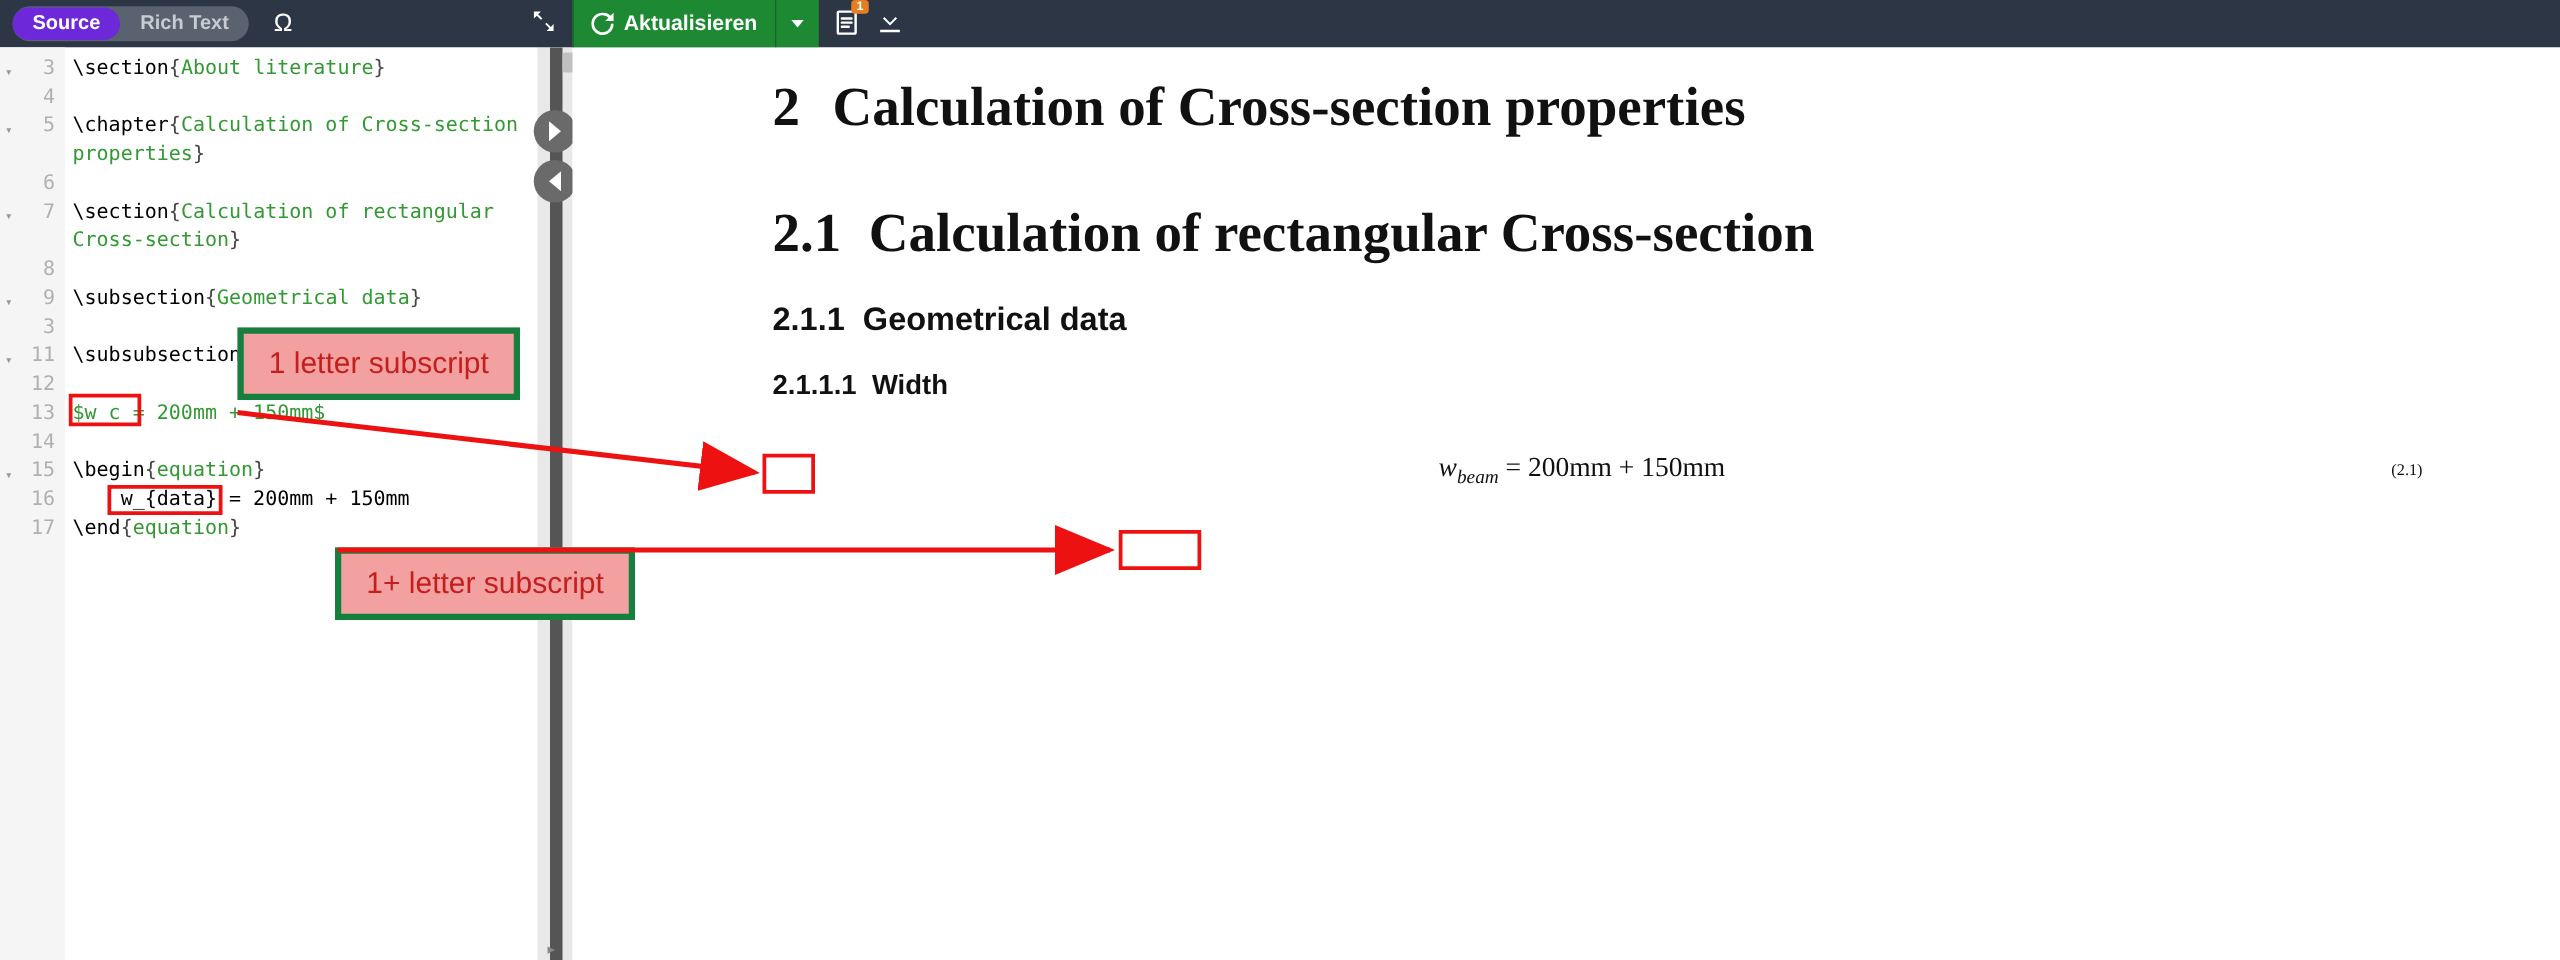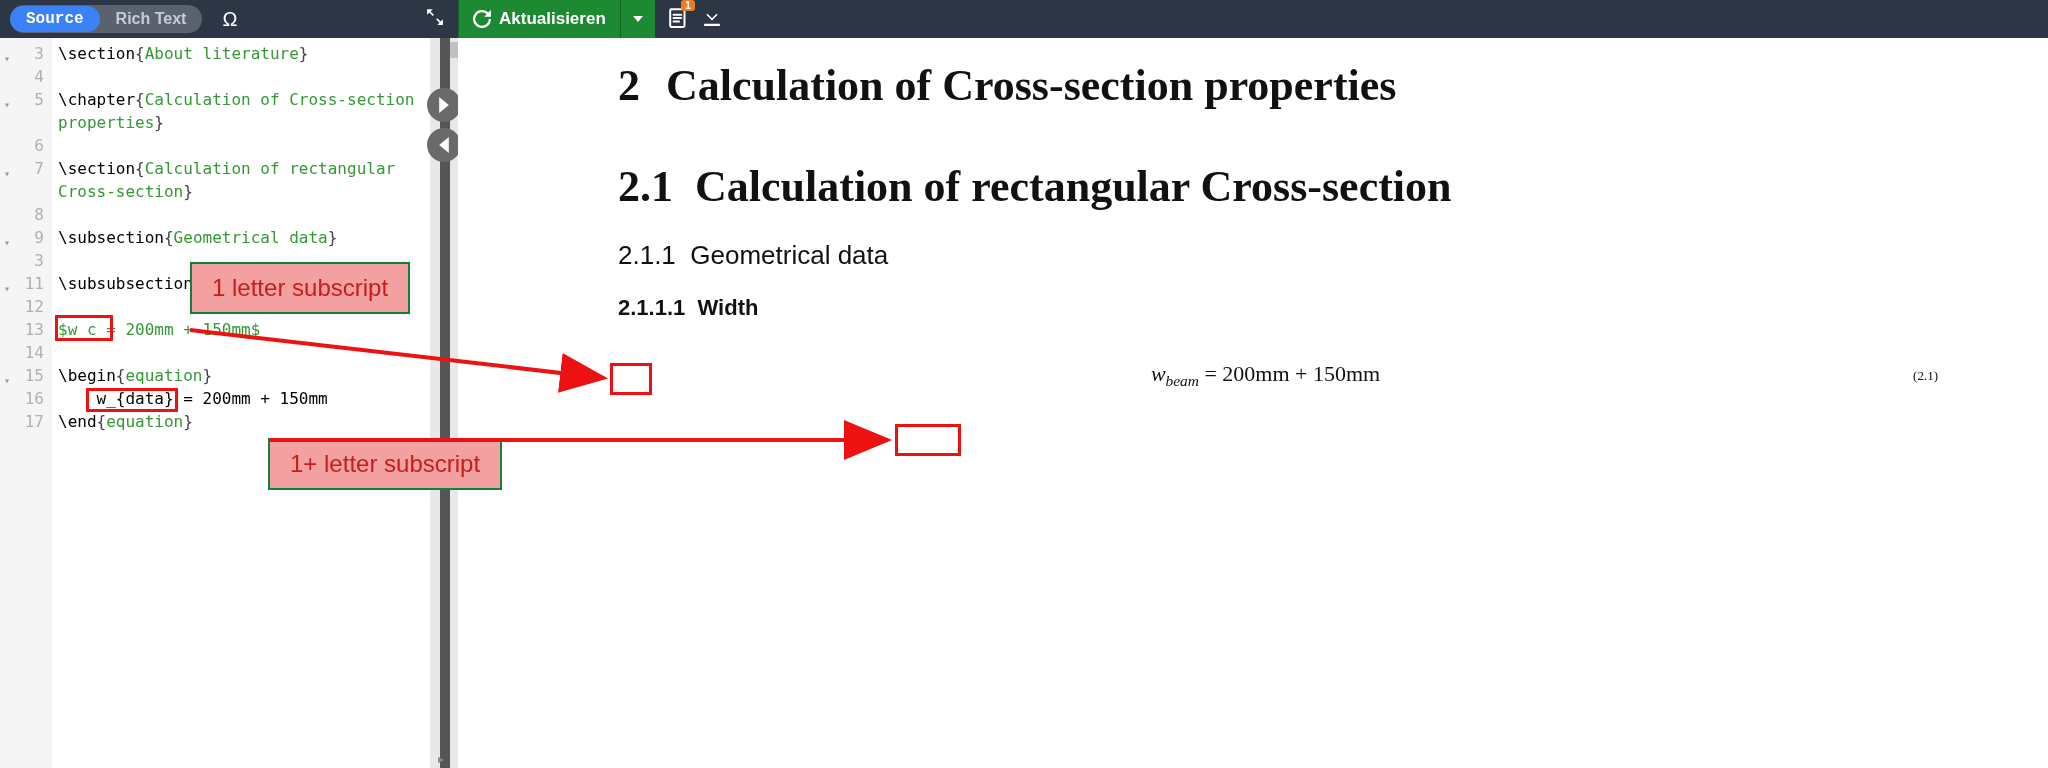--- a/index.html
+++ b/index.html
@@ -1,21 +1,21 @@
 <!DOCTYPE html>
 <html><head>
 <meta charset="utf-8">
 <style>
   * { box-sizing: border-box; margin: 0; padding: 0; }
   body { font-family: -apple-system, BlinkMacSystemFont, "Segoe UI", Arial, sans-serif; background: #fff; width: 2048px; height: 768px; overflow: hidden; position: relative; }
   
   .topbar { height: 38px; background: #2c3645; display: flex; align-items: center; }
   .toggle-group { display: flex; background: #5a6270; border-radius: 18px; margin-left: 10px; height: 28px; align-items: center; overflow: hidden; }
   .toggle-btn { padding: 4px 16px; font-size: 16px; font-weight: 600; cursor: pointer; }
-  .toggle-btn.active { background: #3b82f6; color: #fff; border-radius: 18px; font-family: Liberation Mono, monospace; }
+  .toggle-btn.active { background: #6d28d9; color: #fff; border-radius: 18px; }
   .toggle-btn.inactive { color: #c8ccd2; }
   .omega-btn { color: #fff; font-size: 20px; margin-left: 20px; cursor: pointer; }
   .fullscreen-btn { margin-left: auto; margin-right: 14px; color: #fff; cursor: pointer; }
   .topbar-left { width: 458px; display: flex; align-items: center; height: 100%; }
   .refresh-group { display: flex; align-items: center; background: #1d8a33; height: 38px; padding: 0 14px; color: #fff; font-weight: 700; font-size: 17px; cursor: pointer; border-left: 1px solid #156626; }
   .refresh-caret { background: #1d8a33; height: 38px; display:flex; align-items:center; padding: 0 12px; border-left: 1px solid #156626; cursor:pointer; }
   .topbar-icons { display: flex; align-items: center; gap: 14px; margin-left: 14px; color: #fff; }
   .file-badge-icon { position: relative; cursor:pointer; }
   .file-badge { position: absolute; top: -6px; right: -6px; background: #e87e22; color:#fff; font-size: 10px; padding: 0 4px; border-radius: 3px; font-weight:700; }
 
@@ -36,29 +36,29 @@
   .nav-circle.nav1 { top: 50px; }
   .nav-circle.nav2 { top: 90px; }
   .bottom-arrow { position:absolute; bottom:2px; left:8px; color:#888; font-size:12px; }
   .scrollbar { position:absolute; top:0; right:-2px; width:12px; height:100%; background:transparent; }
   .scrollthumb { position:absolute; top:4px; width:10px; height:16px; background:#c0c0c0; border-radius:2px; right:0; }
 
   .preview { flex:1; background:#fff; padding: 20px 100px 20px 160px; font-family: Georgia, "Times New Roman", serif; color:#111; position:relative; }
   .h-chap { font-size: 44px; font-weight: 700; line-height: 1.25; display:flex; }
   .h-chap .num { width: 48px; }
   .h-sec { font-size: 44px; font-weight: 600; margin-top: 48px; }
-  .h-sub { font-size: 26px; font-weight: 400; font-family: Arial,sans-serif; margin-top: 28px; }
+  .h-sub { font-size: 26px; font-weight: 700; font-family: Arial,sans-serif; margin-top: 28px; }
   .h-subsub { font-size: 22px; font-weight: 700; font-family: Arial,sans-serif; margin-top: 24px; }
   .eq-inline { font-size: 22px; font-style: italic; font-family: Georgia,serif; margin-top: 22px; }
   .eq-row { display:flex; align-items:center; margin-top: 40px; }
   .eq-center { flex:1; text-align:center; font-size: 22px; font-style: italic; font-family: Georgia,serif; }
   .eq-num { font-size: 13px; margin-right: 10px; }
   .sub { font-size: 0.7em; vertical-align: sub; font-style: italic; }
 
-  .annot-box { position:absolute; background:#f2a0a0; border:2px solid #15803d; color:#c41e1e; font-size: 24px; padding: 10px 20px; font-family: Arial,sans-serif; white-space:nowrap; }
+  .annot-box { position:absolute; background:#f2a0a0; border:5px solid #15803d; color:#c41e1e; font-size: 24px; padding: 10px 20px; font-family: Arial,sans-serif; white-space:nowrap; }
   .red-box { position:absolute; border:3px solid #e11; background: transparent; }
   .arrow-svg { position:absolute; pointer-events:none; }
 </style>
 </head>
 <body>
 
 <div class="topbar">
   <div class="topbar-left">
     <div class="toggle-group">
       <div class="toggle-btn active">Source</div>

